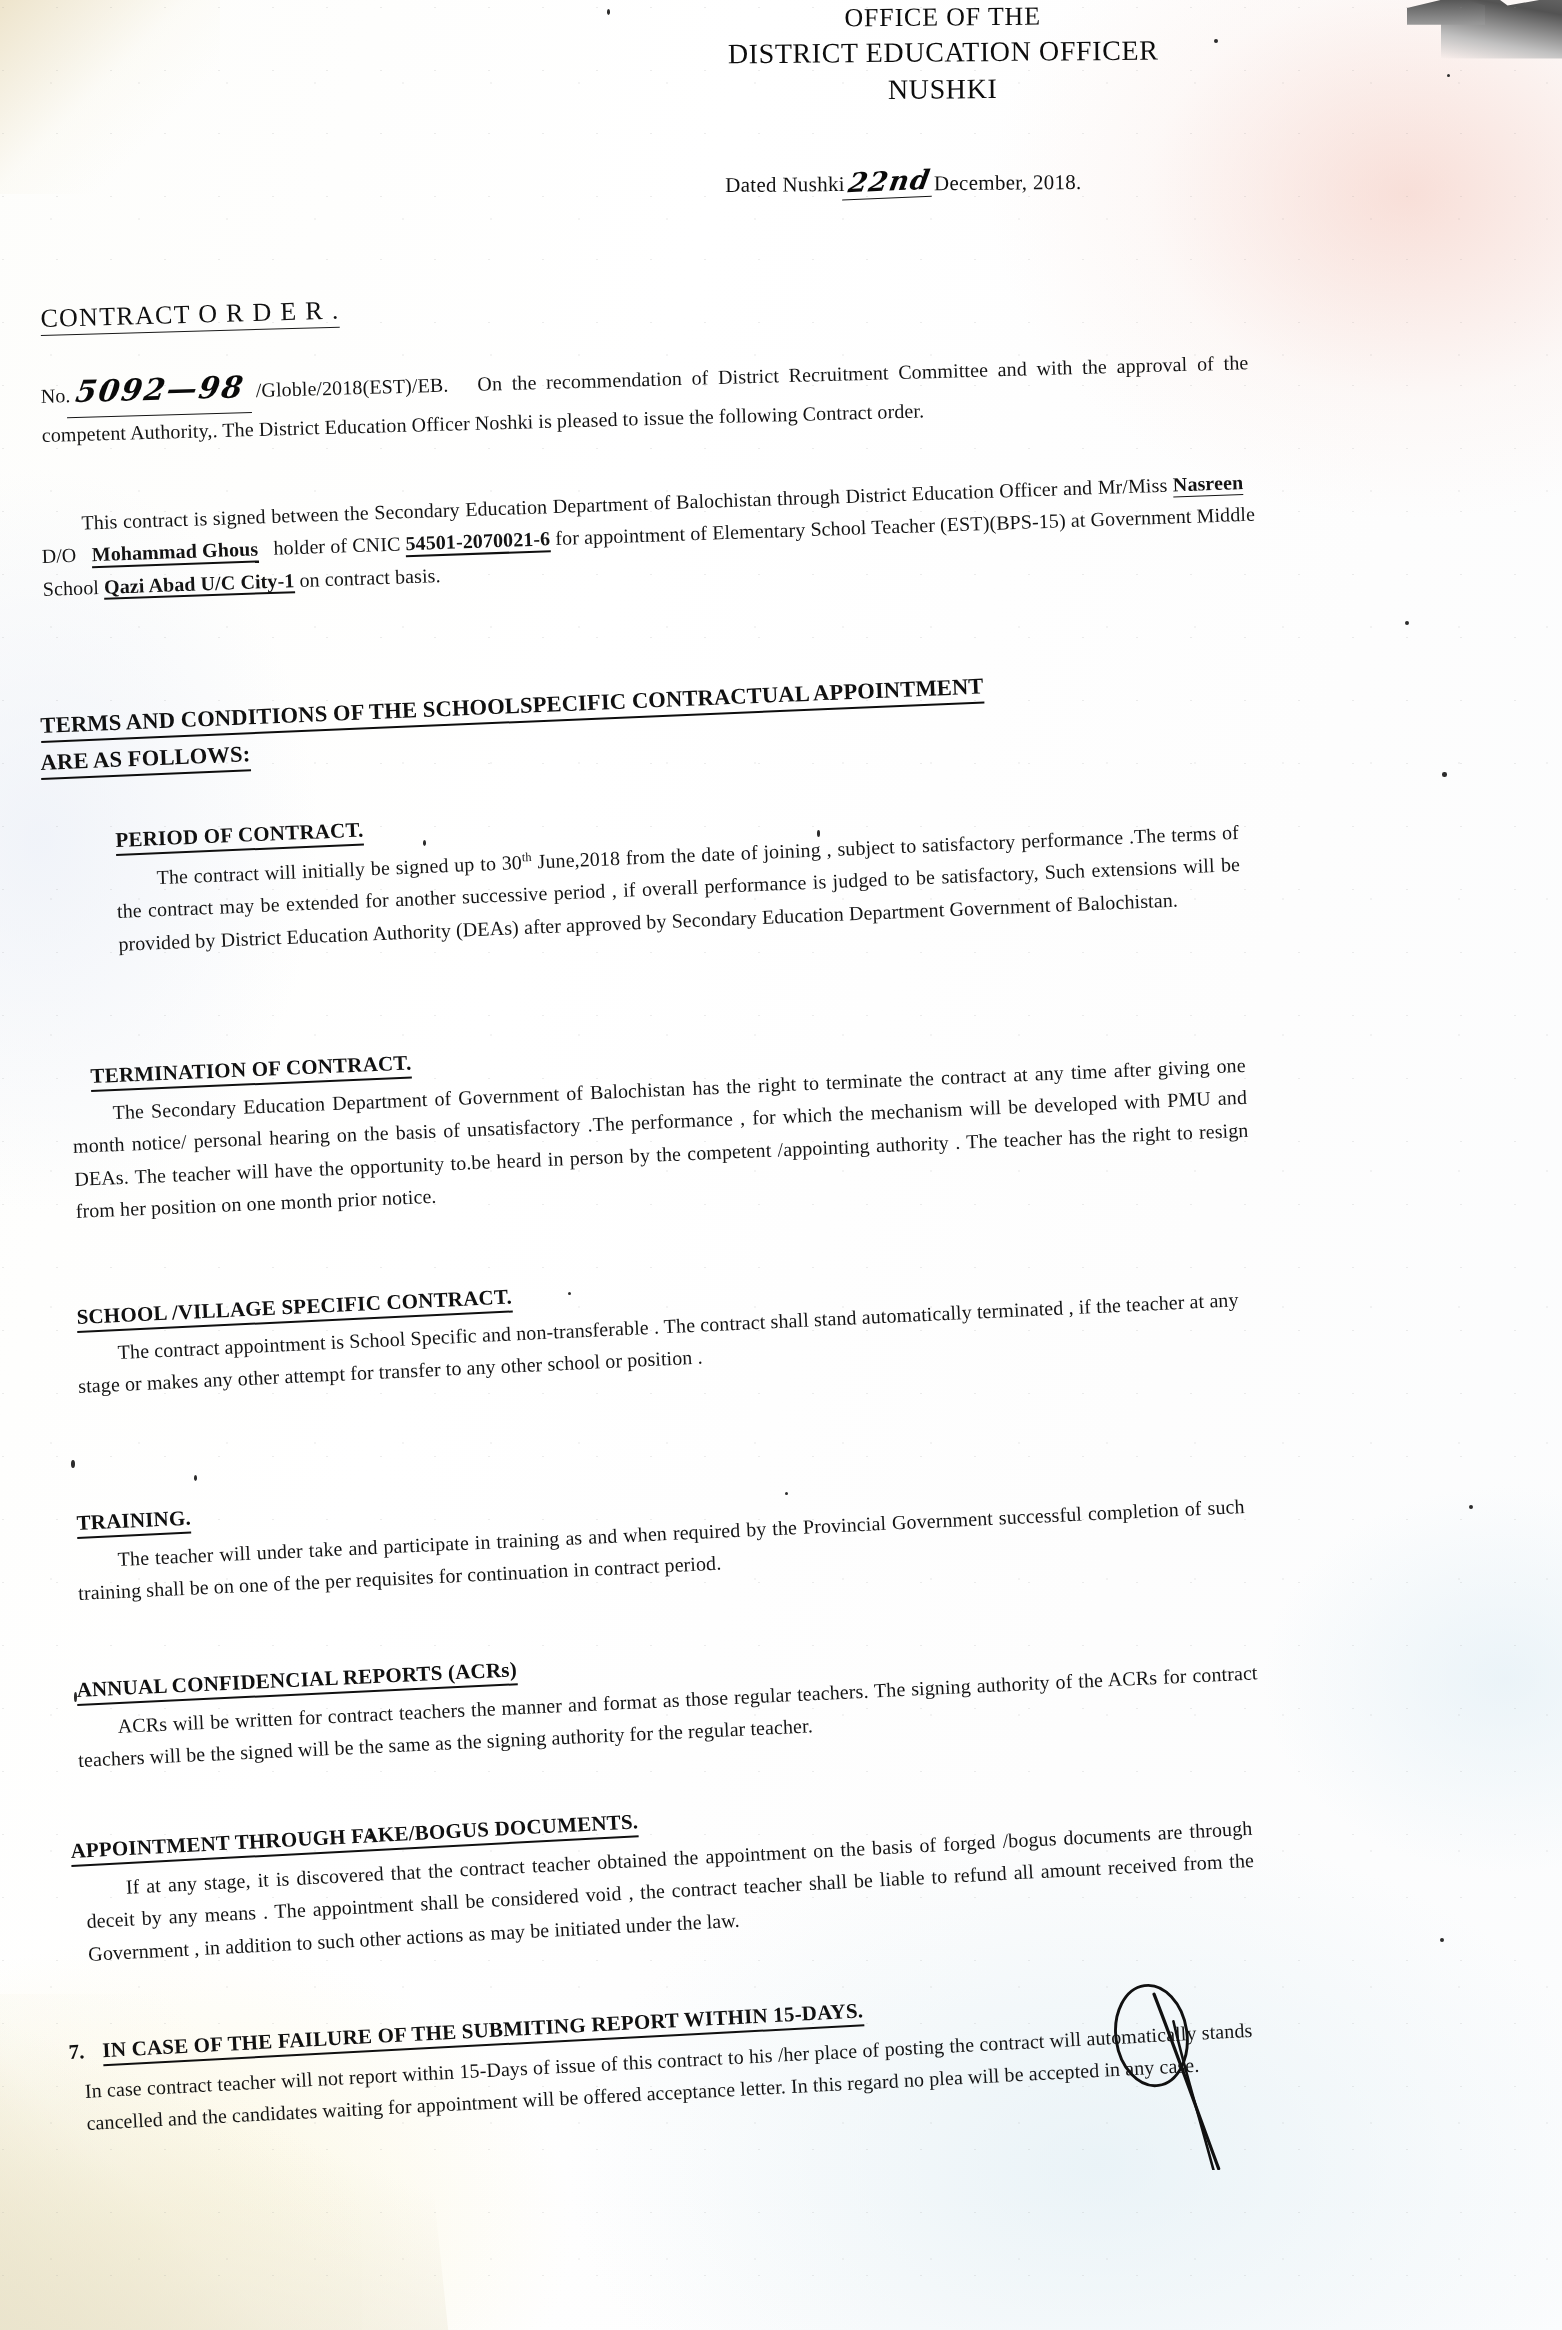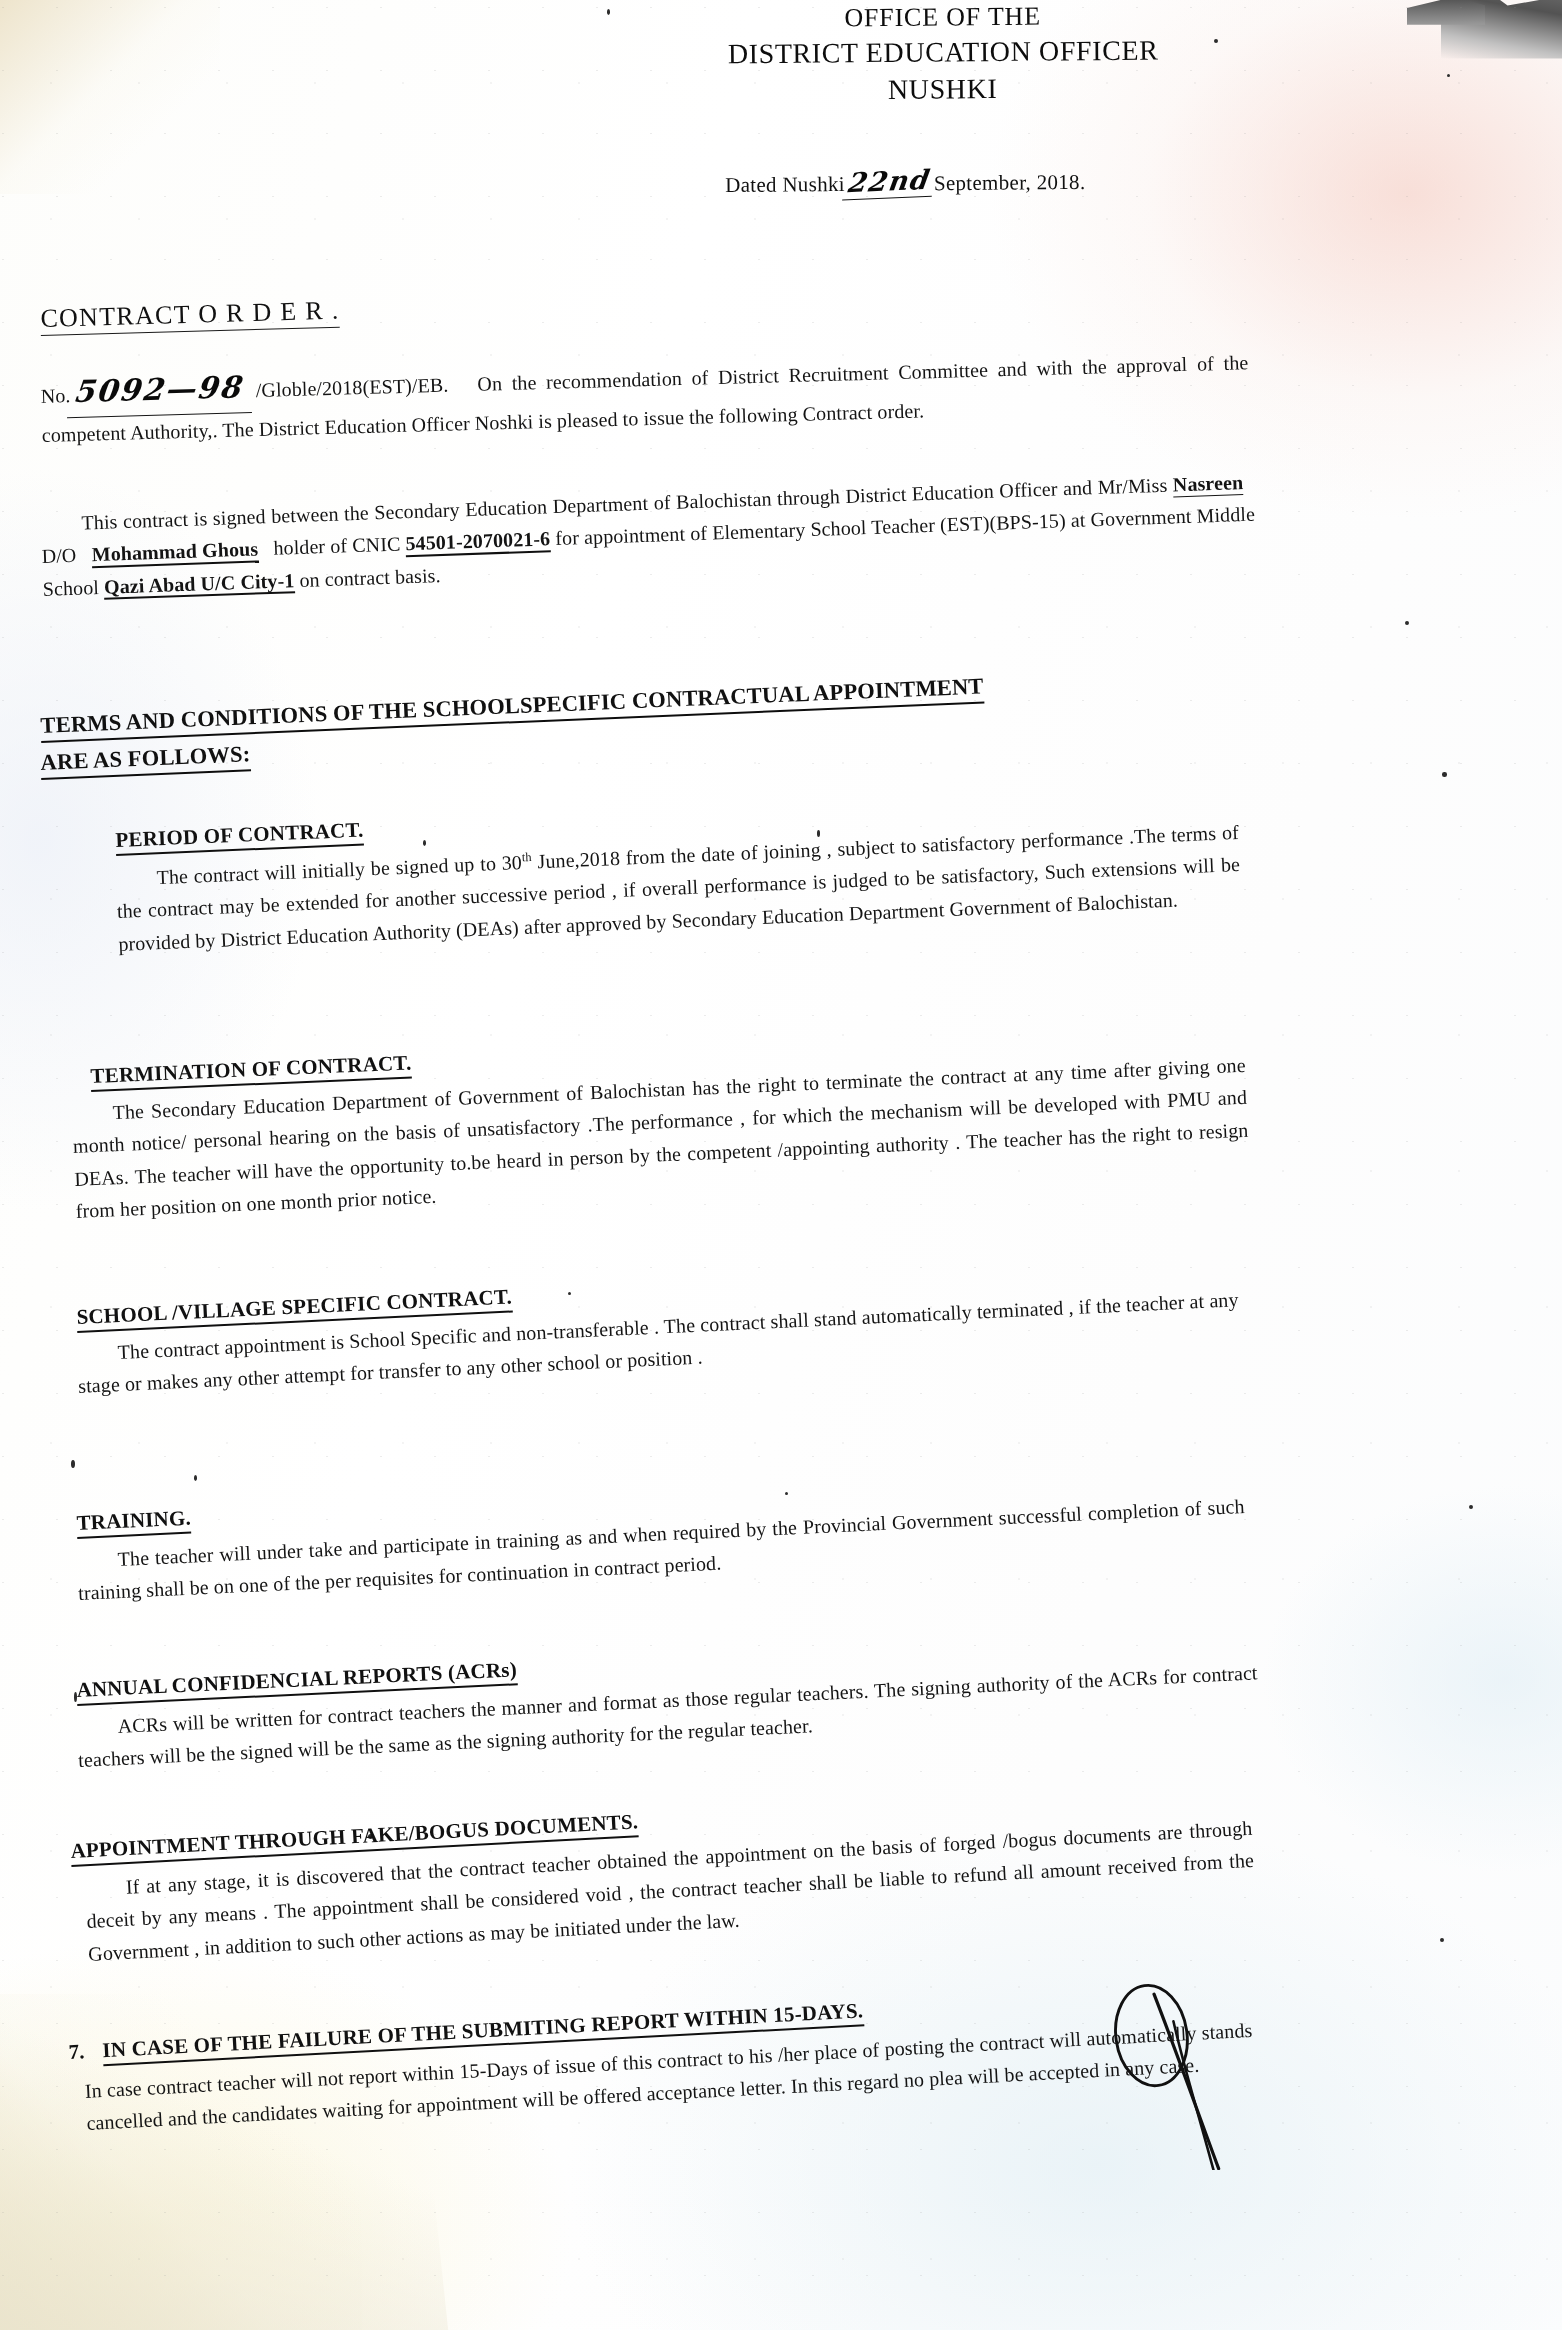--- a/index.html
+++ b/index.html
@@ -224,21 +224,21 @@
     <div class="hdr hdr-line1">OFFICE    OF    THE</div>
   </div>
   <div class="blk rot-0" style="left:536px; top:40px; width:814px;">
     <div class="hdr hdr-big">DISTRICT   EDUCATION   OFFICER</div>
   </div>
   <div class="blk rot-0" style="left:652px; top:76px; width:581px;">
     <div class="hdr hdr-big">NUSHKI</div>
   </div>
 
   <div class="blk rot-0" style="left:725px; top:167px;">
-    <span class="datedline">Dated Nushki</span><span class="hand">22nd</span><span class="datedline">September, 2018.</span>
+    <span class="datedline">Dated Nushki</span><span class="hand">22nd</span><span class="datedline">December, 2018.</span>
   </div>
 
   <div class="blk rot-b" style="left:40px; top:304px;">
     <span class="title-co">CONTRACT  O R D E R .</span>
   </div>
 
   <div class="blk rot-b" style="left:40px; top:369px; width:1208px;">
     <p class="body">
       <span>No.</span><span class="hand-no u" style="padding:0 11.6px 0 5.2px;">5092—98</span><span>/Globle/2018(EST)/EB.</span>&nbsp;&nbsp;&nbsp;<span>On the recommendation of District Recruitment Committee and with the approval of the competent Authority,. The District Education Officer Noshki is pleased to issue the following Contract order.</span>
     </p>

